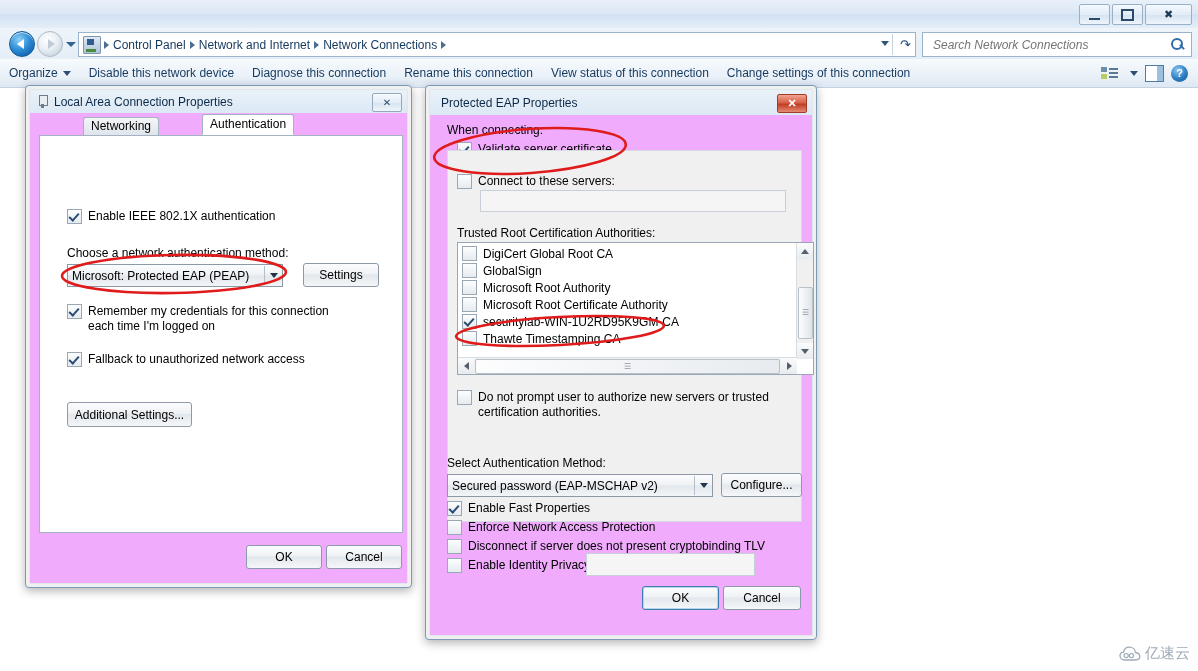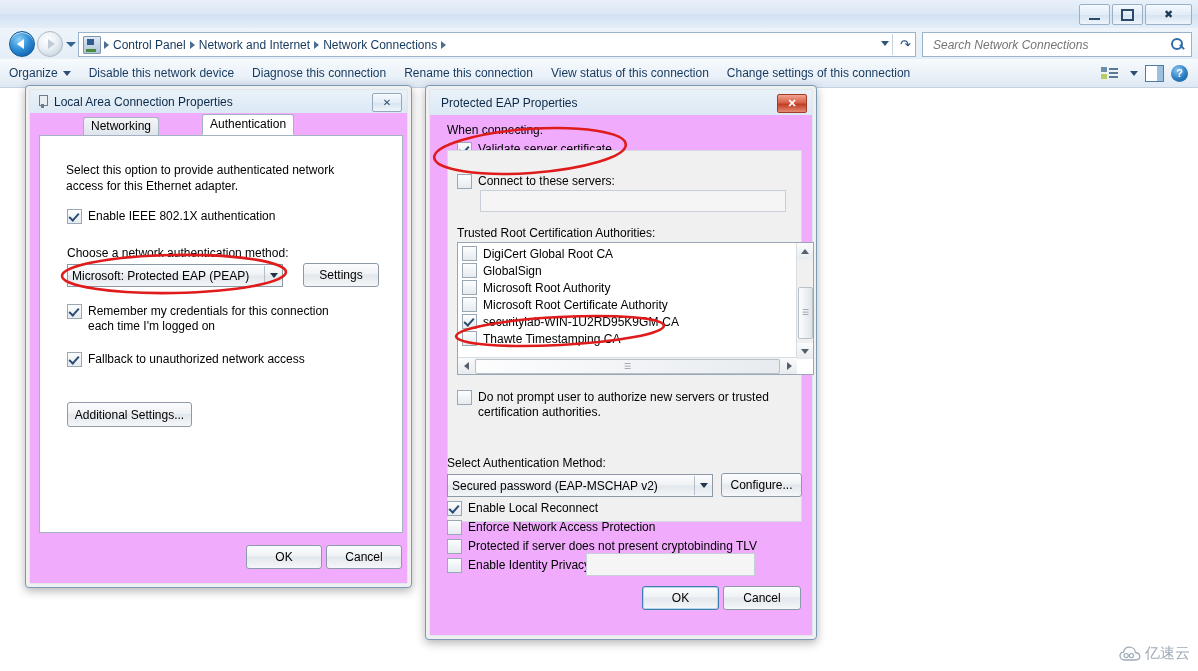--- a/index.html
+++ b/index.html
@@ -480,21 +480,20 @@
         </span>
       </div>
 
       <div class="tabstrip">
         <div class="tab">Networking</div>
         <div class="tab active">Authentication</div>
       </div>
 
       <div class="tabpanel">
 
-        <div class="lbl" style="left:26px; top:26px; width:300px; line-height:16px;">Select this option to provide authenticated network access for this Ethernet adapter.</div>
 
         <div class="chkrow" style="left:27px; top:73px; width:300px;">
           <span class="chk checked"></span>
           <span class="t">Enable IEEE 802.1X authentication</span>
         </div>
 
         <div class="lbl" style="left:27px; top:110px;">Choose a network authentication method:</div>
 
         <div class="combo" style="left:27px; top:128px; width:214px;">
           <span class="val">Microsoft: Protected EAP (PEAP)</span>
@@ -612,31 +611,31 @@
 
       <div class="combo" style="left:17px; top:384px; width:264px;">
         <span class="val">Secured password (EAP-MSCHAP v2)</span>
         <span class="cbtn"></span>
       </div>
 
       <div class="btn" style="left:291px; top:383px; width:79px; height:22px;">Configure...</div>
 
       <div class="chkrow" style="left:17px; top:411px;">
         <span class="chk checked"></span>
-        <span class="t">Enable Local Reconnect</span>
+        <span class="t">Enable Fast Properties</span>
       </div>
 
       <div class="chkrow" style="left:17px; top:430px;">
         <span class="chk"></span>
         <span class="t">Enforce Network Access Protection</span>
       </div>
 
       <div class="chkrow" style="left:17px; top:449px;">
         <span class="chk"></span>
-        <span class="t">Protected if server does not present cryptobinding TLV</span>
+        <span class="t">Disconnect if server does not present cryptobinding TLV</span>
       </div>
 
       <div class="chkrow" style="left:17px; top:468px;">
         <span class="chk"></span>
         <span class="t">Enable Identity Privacy</span>
       </div>
 
       <div class="txtbox" style="left:156px; top:463px; width:167px; height:21px;"></div>
 
       <div class="btn default" style="left:212px; top:496px; width:75px; height:22px;">OK</div>

